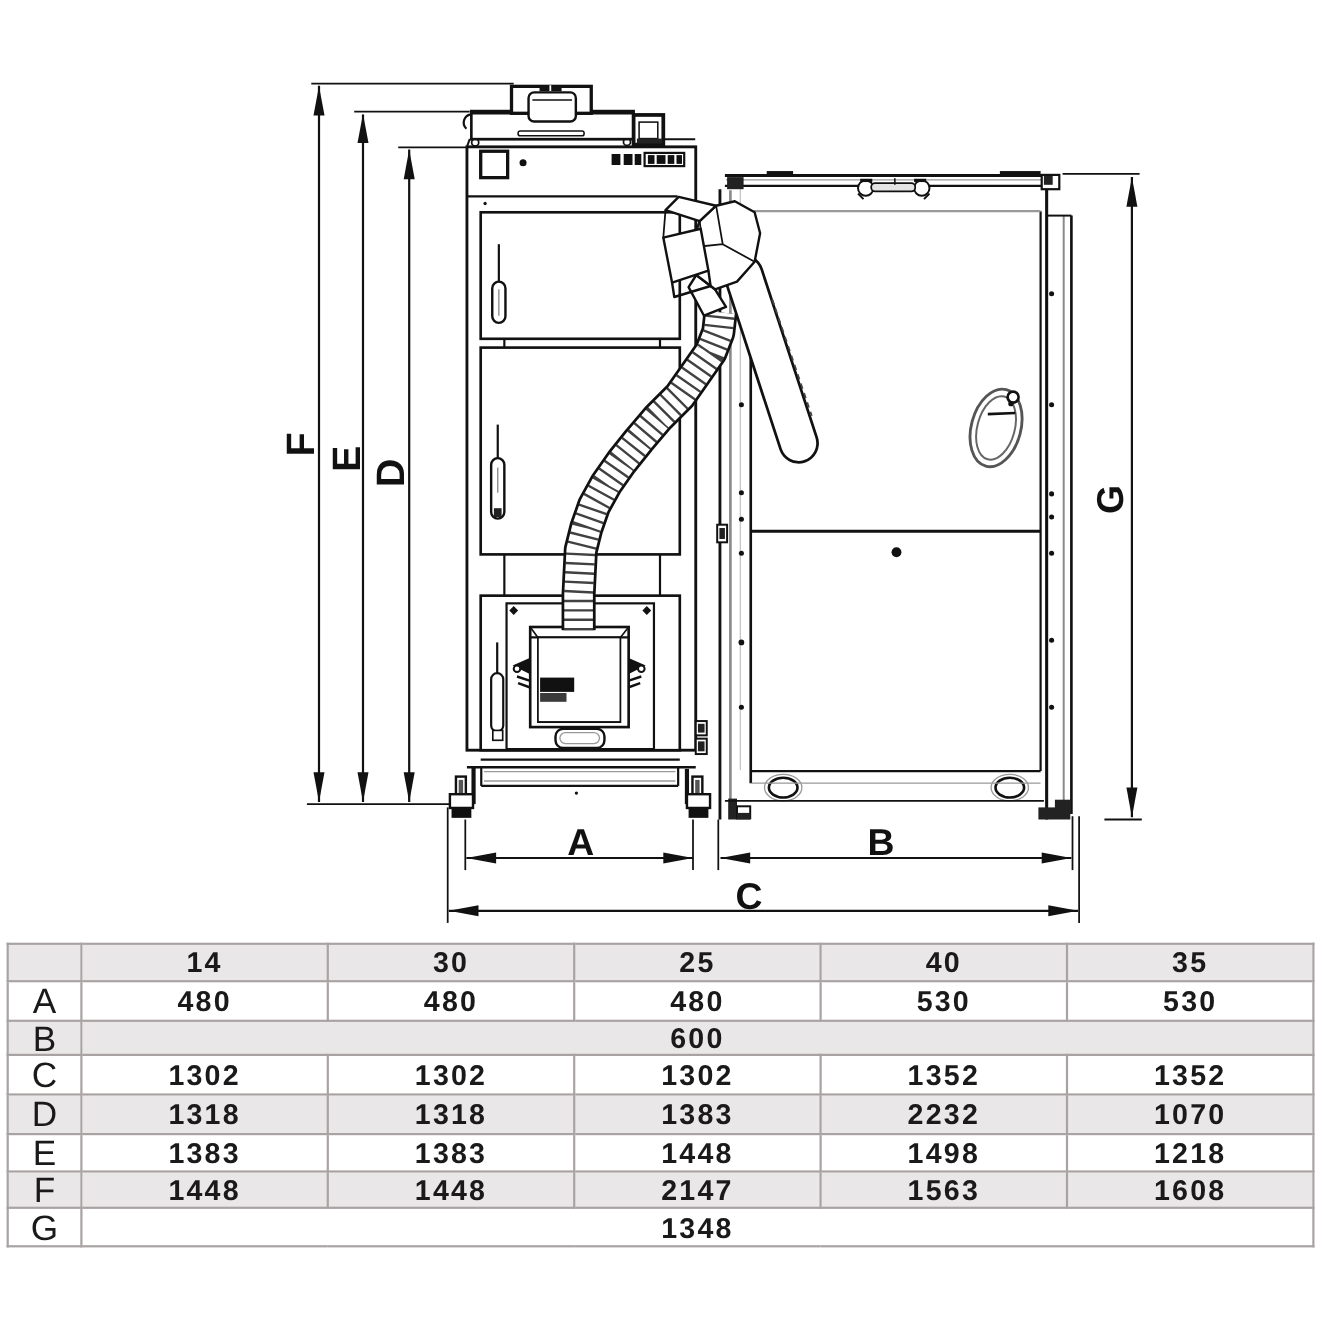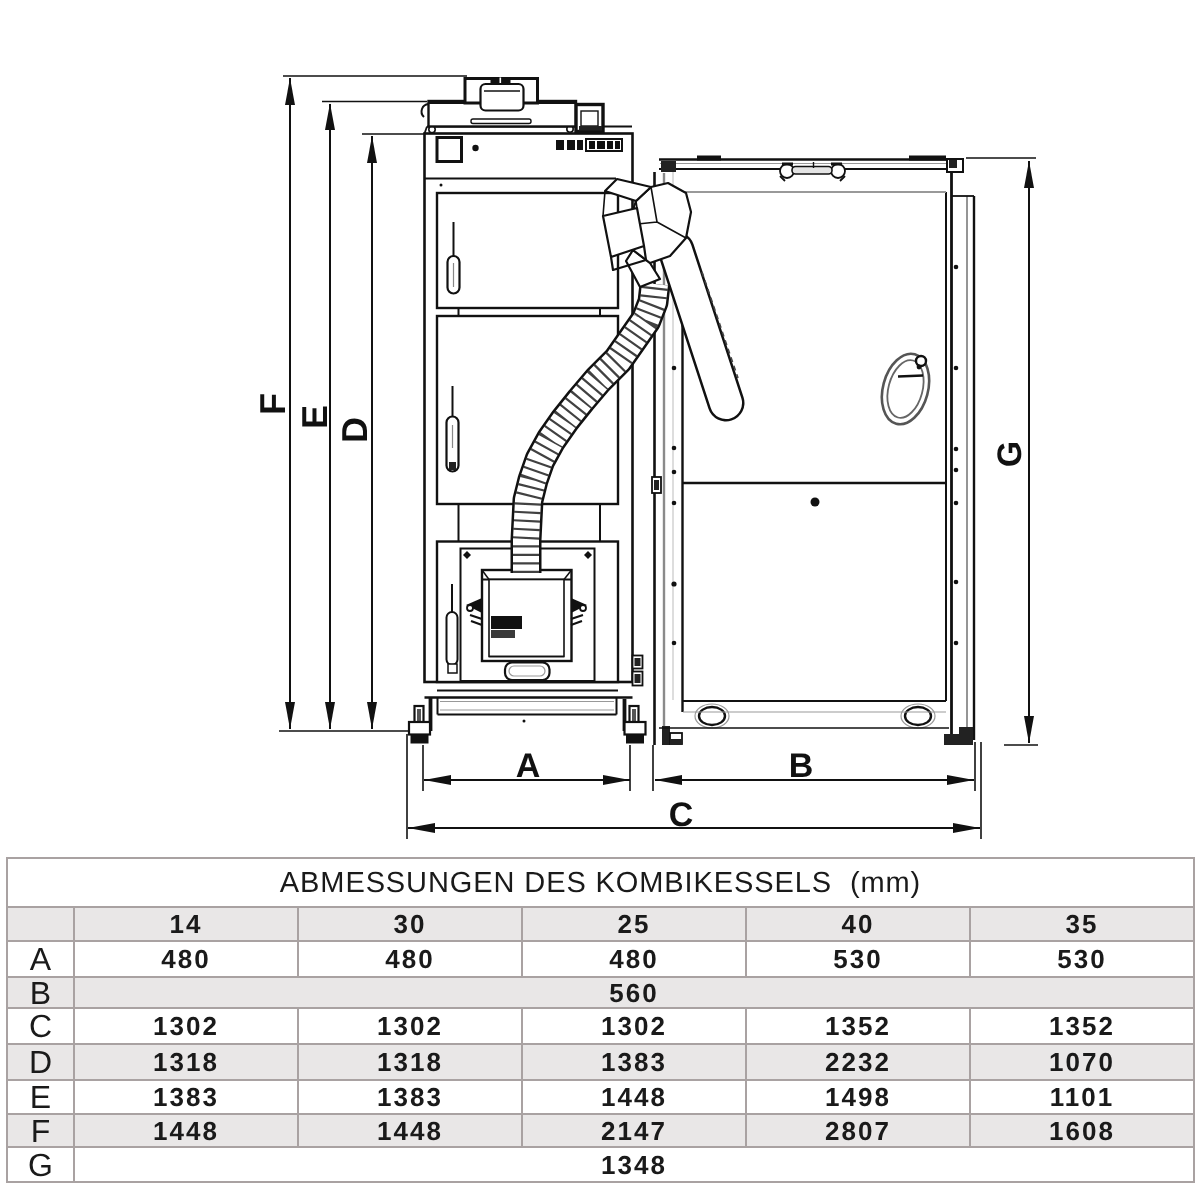--- a/index.html
+++ b/index.html
@@ -287,42 +287,39 @@
 <table id="tbl">
   <colgroup>
     <col style="width:67px">
         <col style="width:224px">
         <col style="width:224px">
     <col style="width:224px">
         <col style="width:224px">
         <col style="width:224px">
   </colgroup>
   <tbody>
-        <tr style="height:49px">
-          <td colspan="6" class="hdr">ABMESSUNGEN DES KOMBIKESSELS&nbsp; (mm)</td>
-        </tr>
   <tr class="g" style="height:34px">
           <td class="lab"></td>
           <td>14</td>
           <td>30</td>
           <td>25</td>
           <td>40</td>
           <td>35</td>
         </tr>
   <tr style="height:36px">
           <td class="lab">A</td>
           <td>480</td>
           <td>480</td>
           <td>480</td>
           <td>530</td>
           <td>530</td>
         </tr>
   <tr class="g" style="height:31px">
           <td class="lab" style="line-height:28px">B</td>
-          <td colspan="5">560</td>
+          <td colspan="5">600</td>
         </tr>
   <tr style="height:36px">
           <td class="lab">C</td>
           <td>1302</td>
           <td>1302</td>
           <td>1302</td>
           <td>1352</td>
           <td>1352</td>
         </tr>
   <tr class="g" style="height:36px">
@@ -332,28 +329,28 @@
           <td>1383</td>
           <td>2232</td>
           <td>1070</td>
         </tr>
   <tr style="height:34px">
           <td class="lab">E</td>
           <td>1383</td>
           <td>1383</td>
           <td>1448</td>
           <td>1498</td>
-          <td>1101</td>
+          <td>1218</td>
         </tr>
   <tr class="g" style="height:33px">
           <td class="lab">F</td>
           <td>1448</td>
           <td>1448</td>
           <td>2147</td>
-          <td>2807</td>
+          <td>1563</td>
           <td>1608</td>
         </tr>
   <tr style="height:35px">
           <td class="lab">G</td>
           <td colspan="5">1348</td>
         </tr>
 </tbody>
     </table>
 </div>
 

